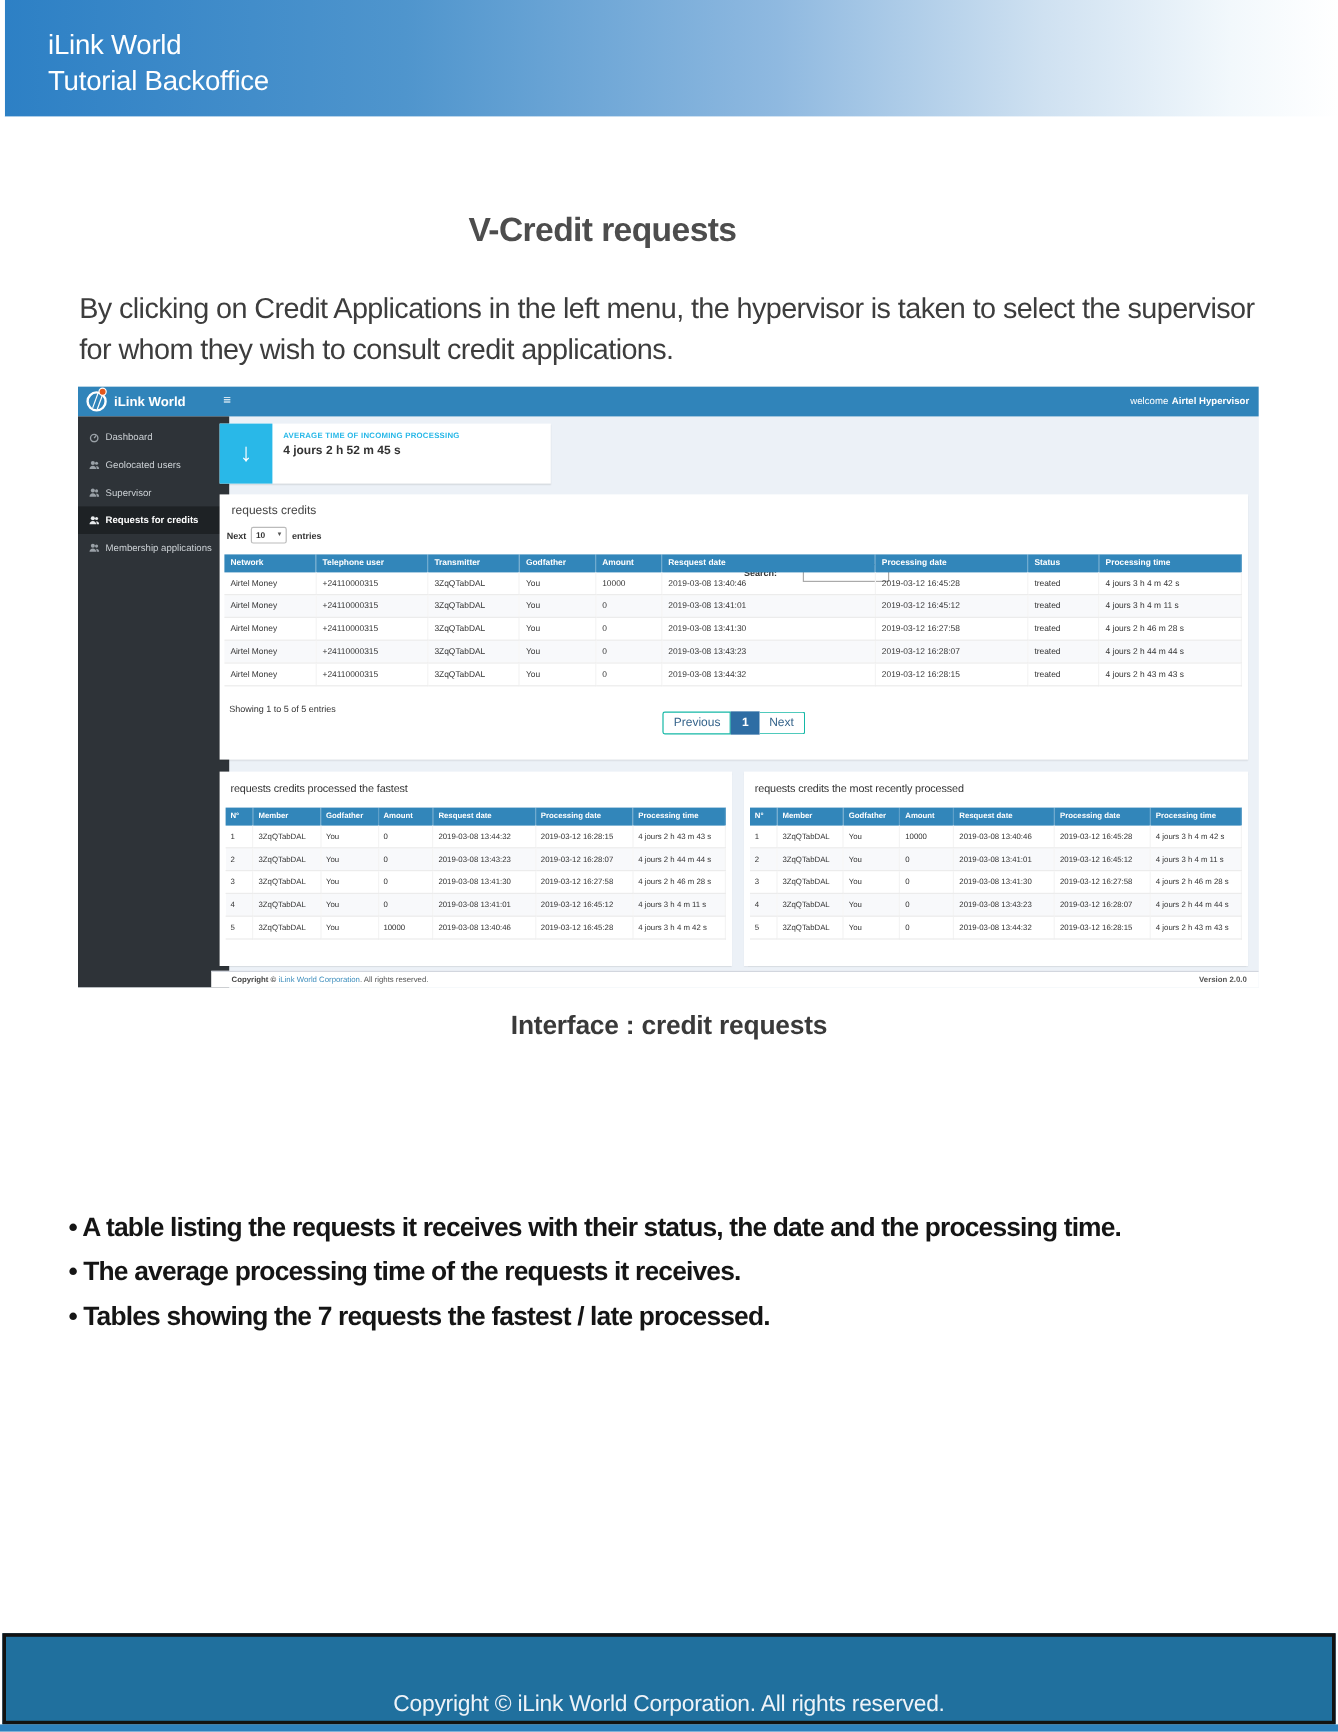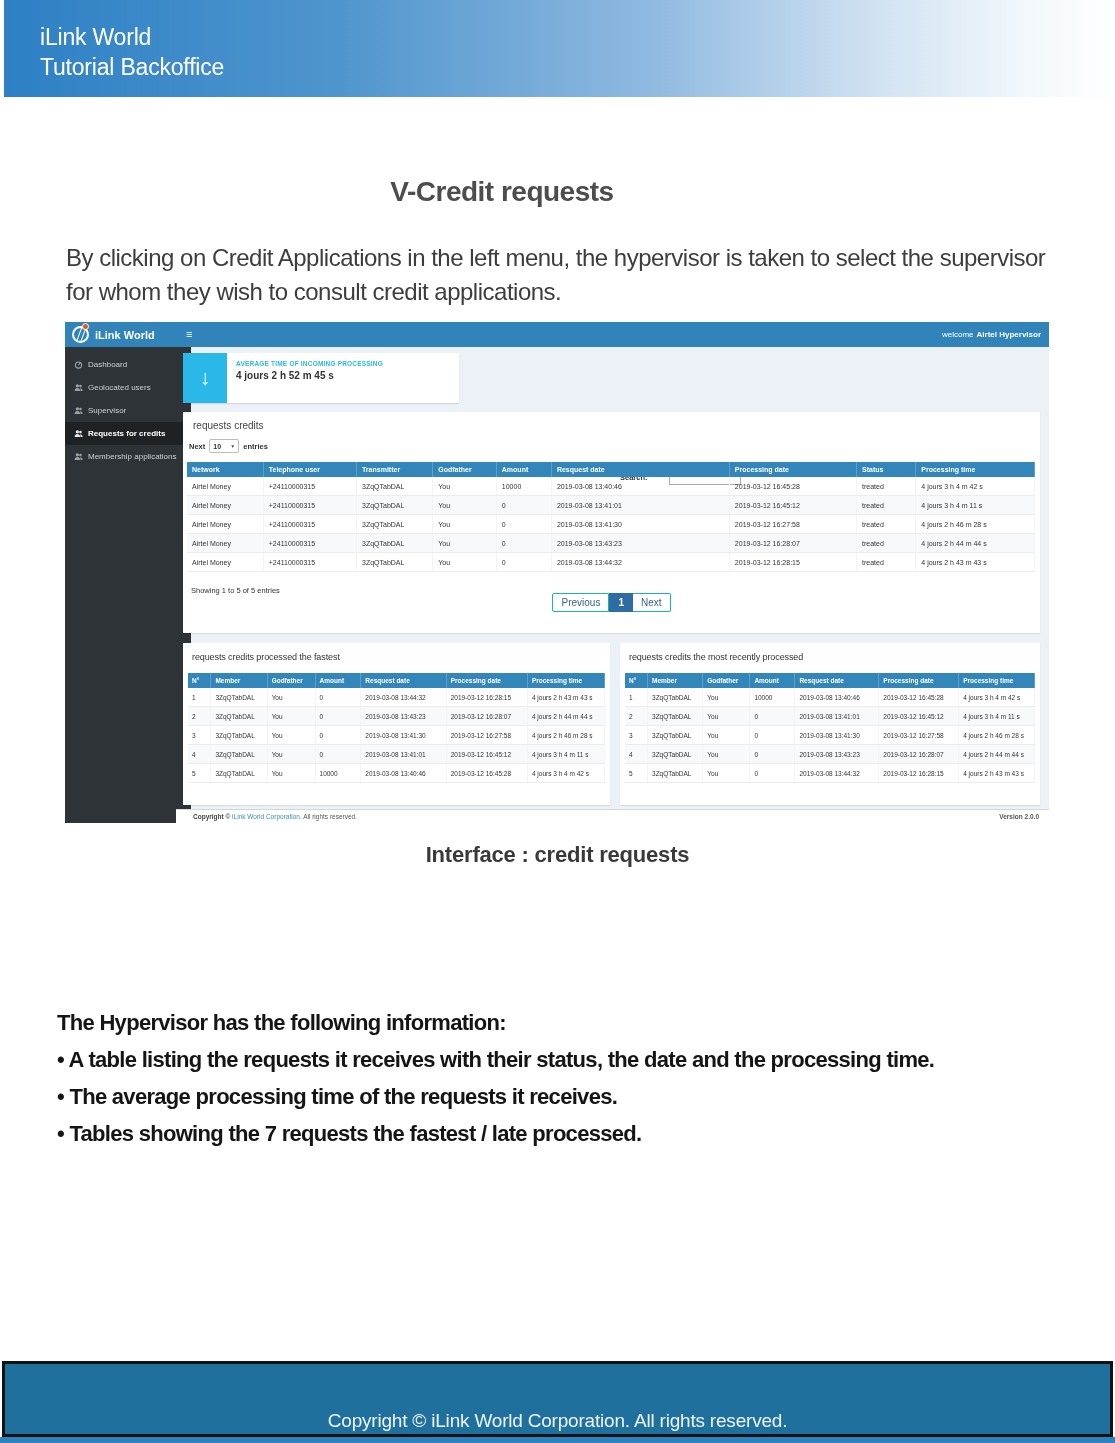--- a/index.html
+++ b/index.html
@@ -445,21 +445,20 @@
       </span>
       <span class="version">Version 2.0.0</span>
     </div>
 
   </div>
 </div>
 
 <div class="caption">Interface : credit requests</div>
 
 <div class="info">
-  <div>The Hypervisor has the following information:</div>
   <div>• A table listing the requests it receives with their status, the date and the processing time.</div>
   <div>• The average processing time of the requests it receives.</div>
   <div>• Tables showing the 7 requests the fastest / late processed.</div>
 </div>
 
 <div class="doc-footer">
   <span>Copyright © iLink World Corporation. All rights reserved.</span>
 </div>
 <div class="bottom-strip"></div>
 

